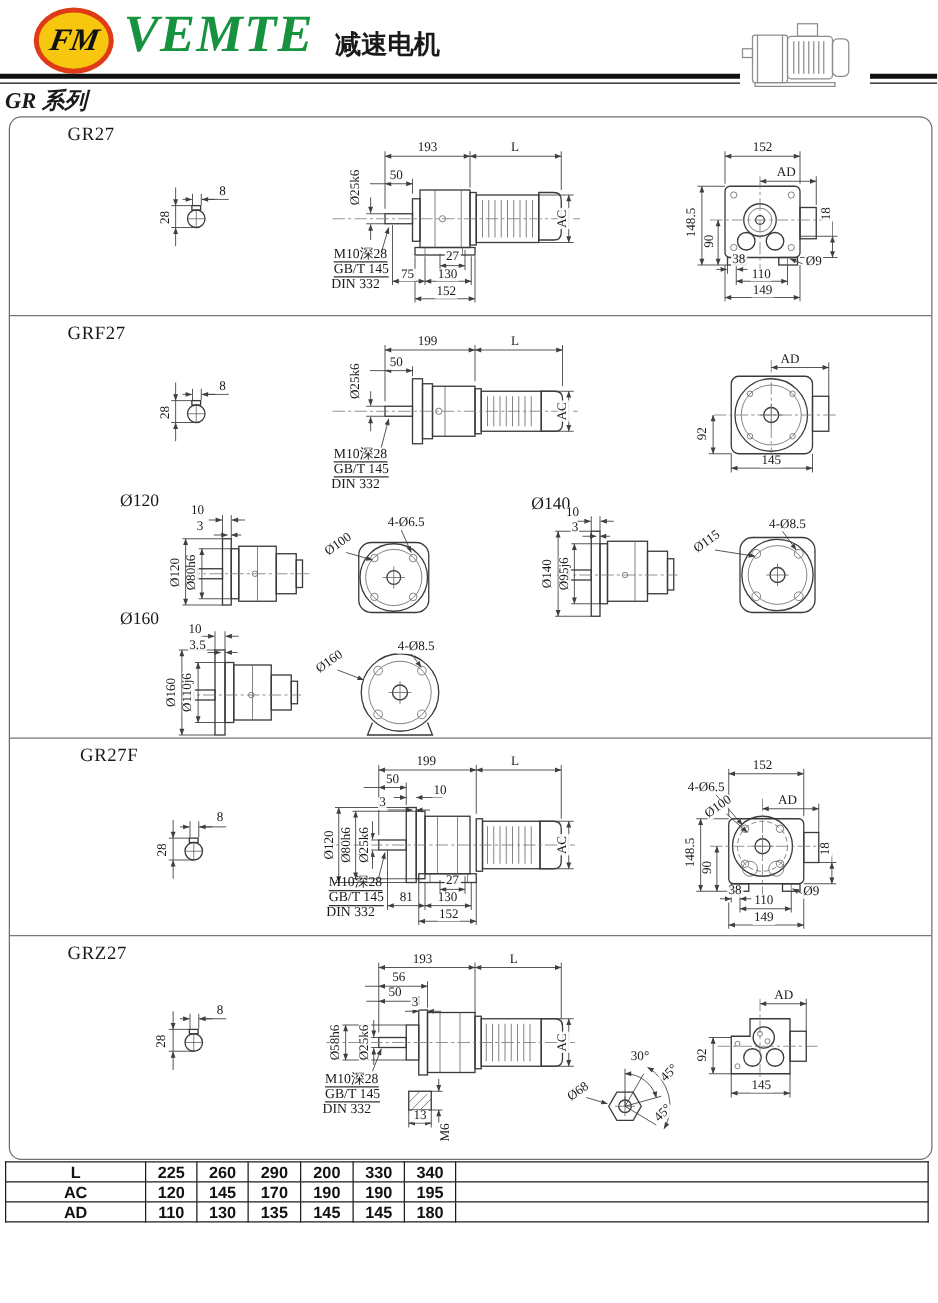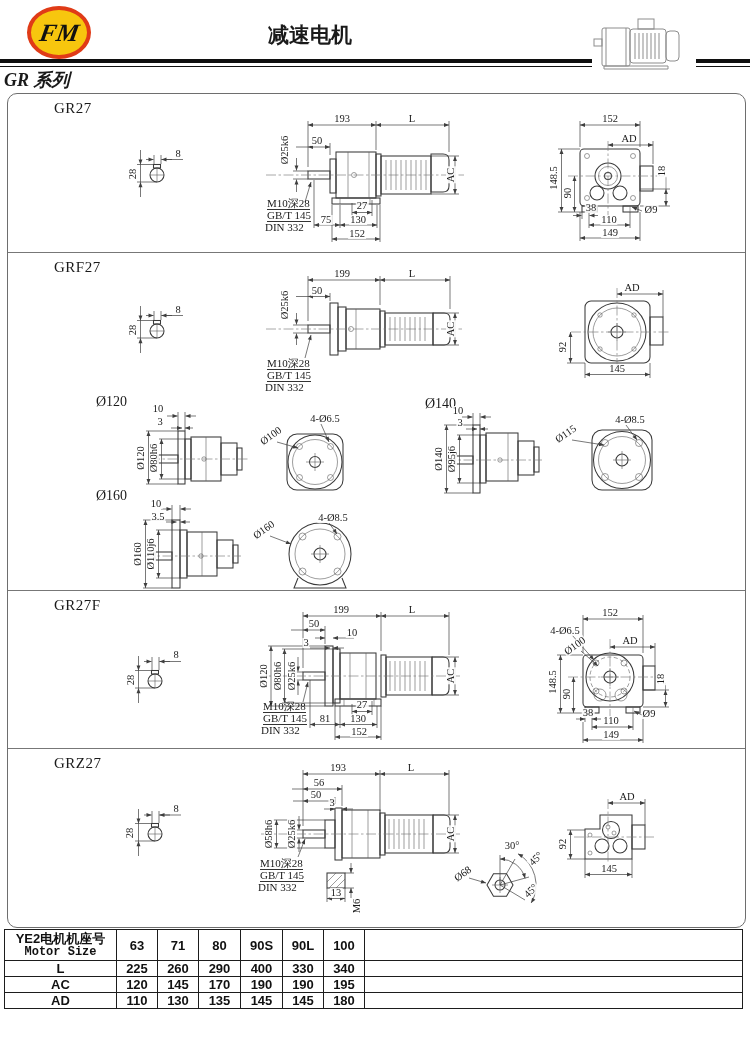--- a/index.html
+++ b/index.html
@@ -49,20 +49,21 @@
   .hdr-en{display:block;font-size:12px;line-height:13px;font-family:"Liberation Mono",monospace;}
 </style>
 </head>
 <body>
 
 <div class="page">
 
   <div class="logo">
     <span>FM</span>
   </div>
+  <div class="brand">VEMTE</div>
   <div class="doc-title">减速电机</div>
   <div class="rule-a"></div>
   <div class="rule-b"></div>
   <div class="motor-thumb">
     <svg width="104" height="64" viewBox="0 0 104 64">
       <g fill="none" stroke="#8d8d8d" stroke-width="1">
         <rect x="2" y="29" width="8" height="7"></rect>
         <rect x="10" y="18" width="28" height="38" rx="2"></rect>
         <path d="M14 18 V56 M34 18 V56"></path>
         <rect x="46" y="9" width="16" height="10"></rect>
@@ -485,21 +486,21 @@
         <path class="t" d="M657.5 92 V99"></path>
         <path class="d" d="M577 122 V131 M584 122 V131"></path>
         <path class="d" d="M568 128 L577 128" marker-end="url(#arw)"></path>
         <path class="d" d="M593 128 L584 128" marker-end="url(#arw)"></path>
         <path class="d" d="M634 124 L626 120" marker-end="url(#arw)"></path>
         <path class="d" d="M584 131 V139 M625 122 V139"></path>
         <path class="d" d="M584 136 H625" marker-start="url(#arw)" marker-end="url(#arw)"></path>
         <path class="d" d="M575 131 V152 M635 122 V152"></path>
         <path class="d" d="M575 149 H635" marker-start="url(#arw)" marker-end="url(#arw)"></path>
       </svg>
-      <span class="sec-title" style="left:46px;top:6px">GR27F</span>
+      <span class="sec-title" style="left:56px;top:6px">GR27F</span>
       <span class="lbl" style="left:168px;top:64px">8</span>
       <span class="lbl r90" style="left:123px;top:89px">28</span>
       <span class="lbl" style="left:333px;top:19px">199</span>
       <span class="lbl" style="left:404px;top:19px">L</span>
       <span class="lbl" style="left:306px;top:33px">50</span>
       <span class="lbl" style="left:344px;top:42px">10</span>
       <span class="lbl" style="left:298px;top:52px">3</span>
       <span class="lbl r90" style="left:256px;top:85px">Ø120</span>
       <span class="lbl r90" style="left:270px;top:85px">Ø80h6</span>
       <span class="lbl r90" style="left:284px;top:85px">Ø25k6</span>
@@ -643,39 +644,26 @@
       <col style="width:112px">
         <col style="width:41px">
         <col style="width:41px">
         <col style="width:42px">
       <col style="width:42px">
         <col style="width:41px">
         <col style="width:41px">
         <col style="width:378px">
     </colgroup>
     <tbody>
-        <tr class="hr">
-      <th>
-        <span class="hdr-cn">YE2电机机座号</span>
-        <span class="hdr-en">Motor Size</span>
-      </th>
-      <th>63</th>
-      <th>71</th>
-      <th>80</th>
-      <th>90S</th>
-      <th>90L</th>
-      <th>100</th>
-      <th></th>
-    </tr>
     <tr class="vr">
       <th>L</th>
       <td>225</td>
       <td>260</td>
       <td>290</td>
-      <td>400</td>
+      <td>200</td>
       <td>330</td>
       <td>340</td>
       <td></td>
     </tr>
     <tr class="vr">
       <th>AC</th>
       <td>120</td>
       <td>145</td>
       <td>170</td>
       <td>190</td>

